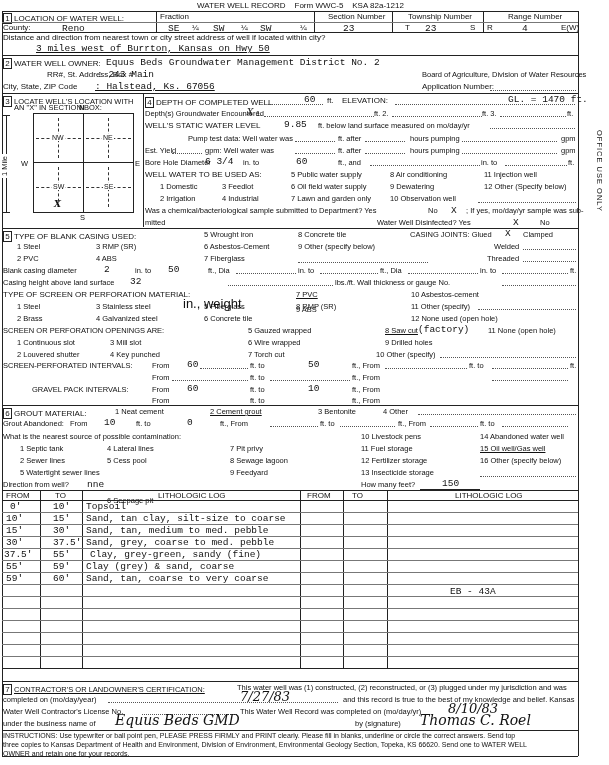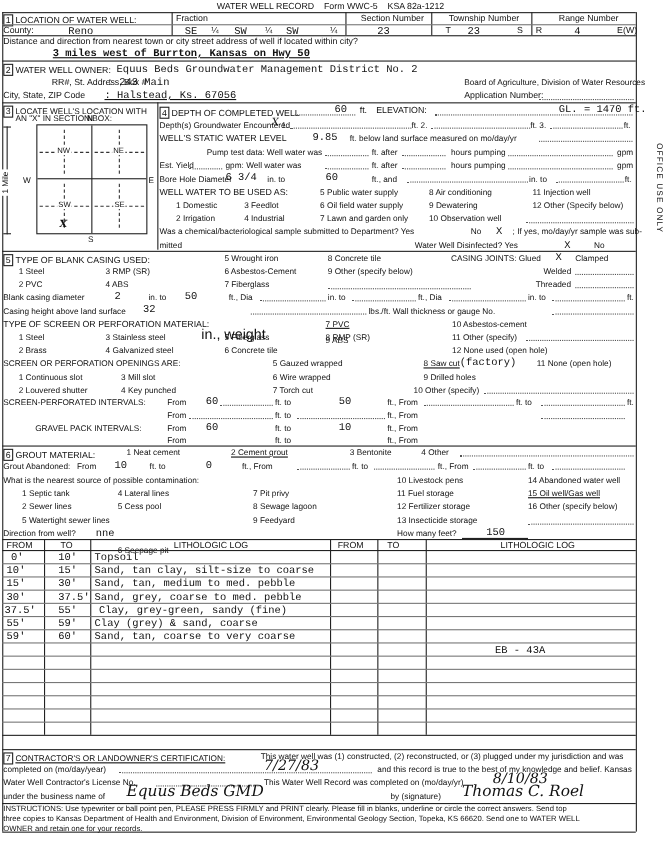--- a/index.html
+++ b/index.html
@@ -54,21 +54,21 @@
 <div class="abs" style="left:300px;top:24px;">¼</div>
 <div class="abs mono" style="left:343px;top:24px;">23</div>
 <div class="abs" style="left:405px;top:24px;">T</div>
 <div class="abs mono" style="left:425px;top:24px;">23</div>
 <div class="abs" style="left:470px;top:24px;">S</div>
 <div class="abs" style="left:487px;top:24px;">R</div>
 <div class="abs mono" style="left:522px;top:24px;">4</div>
 <div class="abs" style="left:561px;top:24px;">E(W)</div>
 <div class="hl" style="left:2px;top:32px;width:576px;"></div>
 <div class="abs" style="left:3px;top:34px;">Distance and direction from nearest town or city street address of well if located within city?</div>
-<div class="abs mono u" style="left:48px;top:44px;font-weight:bold;">3 miles west of Burrton, Kansas on Hwy 50</div>
+<div class="abs mono u" style="left:36px;top:44px;">3 miles west of Burrton, Kansas on Hwy 50</div>
 <div class="hl" style="left:2px;top:55px;width:576px;"></div>
 
 <div class="abs" style="left:3px;top:58px;"><span class="num">2</span><span>WATER WELL OWNER:</span></div>
 <div class="abs mono" style="left:106px;top:58px;">Equus Beds Groundwater Management District No. 2</div>
 <div class="abs" style="left:3px;top:71px;margin-left:44px;">RR#, St. Address, Box #</div>
 <div class="abs mono" style="left:97px;top:70px;">: 243 Main</div>
 <div class="abs" style="left:3px;top:83px;">City, State, ZIP Code</div>
 <div class="abs mono u" style="left:95px;top:82px;">: Halstead, Ks. 67056</div>
 <div class="abs" style="left:422px;top:71px;font-size:7.5px;">Board of Agriculture, Division of Water Resources</div>
 <div class="abs" style="left:422px;top:83px;">Application Number:</div>

